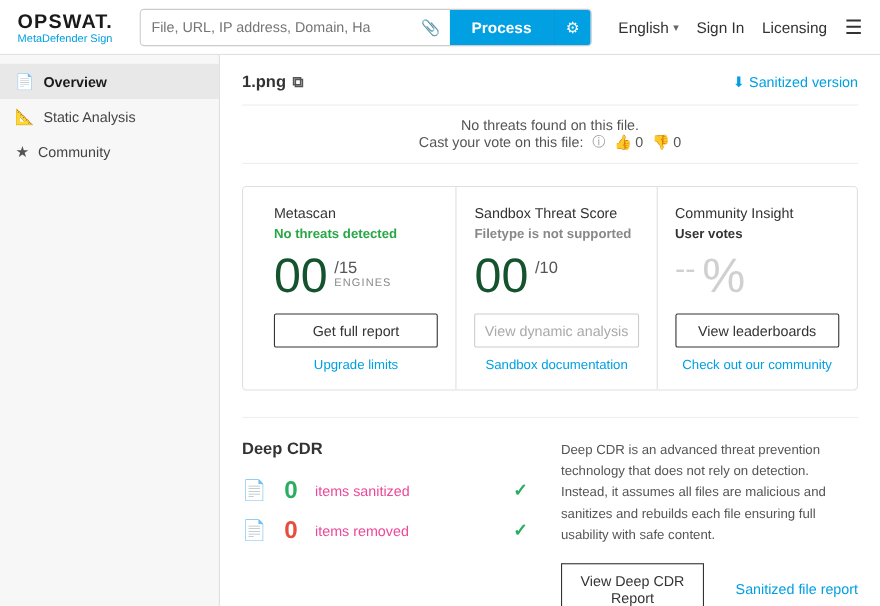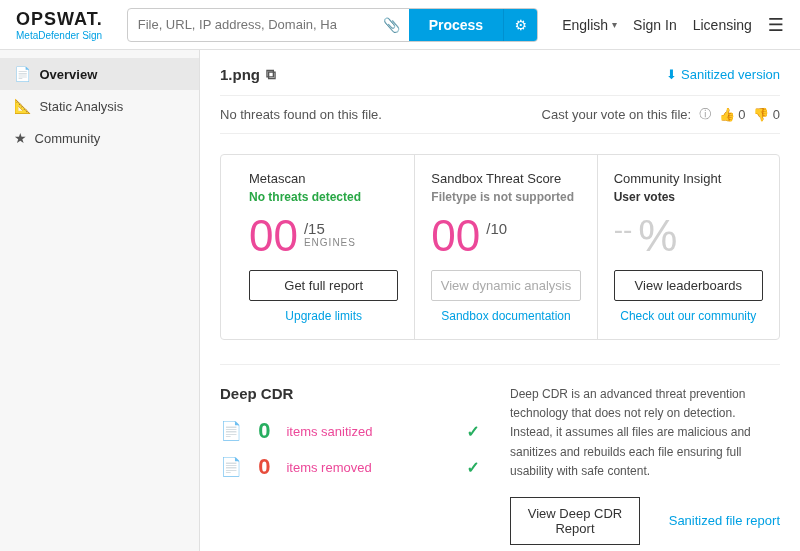--- a/index.html
+++ b/index.html
@@ -157,20 +157,21 @@
 
     
     .no-threats-bar {
       display: flex;
       align-items: center;
       justify-content: space-between;
       padding: 10px 0;
       border-top: 1px solid #eee;
       border-bottom: 1px solid #eee;
       margin-bottom: 20px;
+      flex-direction: column;
     }
     .no-threats-text { font-size: 13px; color: #555; }
     .vote-area {
       display: flex;
       align-items: center;
       gap: 8px;
       font-size: 13px;
       color: #555;
     }
     .vote-btn {
@@ -217,21 +218,21 @@
 
     .score-row {
       display: flex;
       align-items: flex-start;
       gap: 6px;
       margin-bottom: 12px;
     }
     .big-number {
       font-size: 44px;
       font-weight: 300;
-      color: #ec4899;
+      color: #14532d;
       line-height: 1;
     }
     .score-denom {
       display: flex;
       flex-direction: column;
       justify-content: flex-start;
       margin-top: 6px;
     }
     .score-denom-text {
       font-size: 15px;

